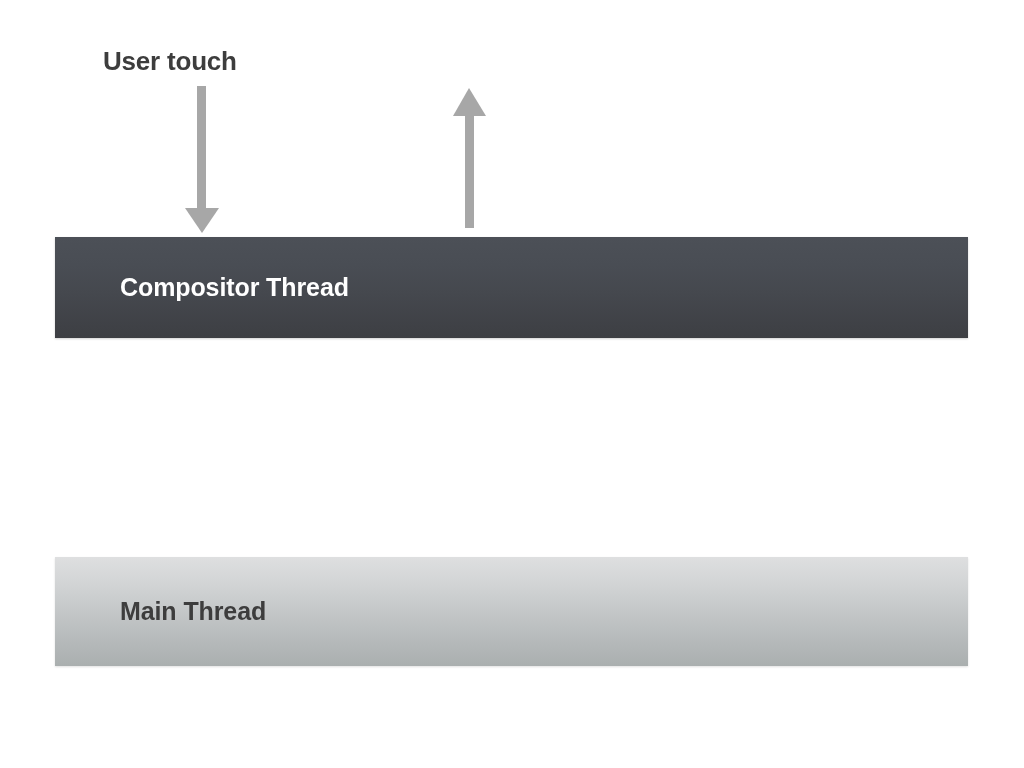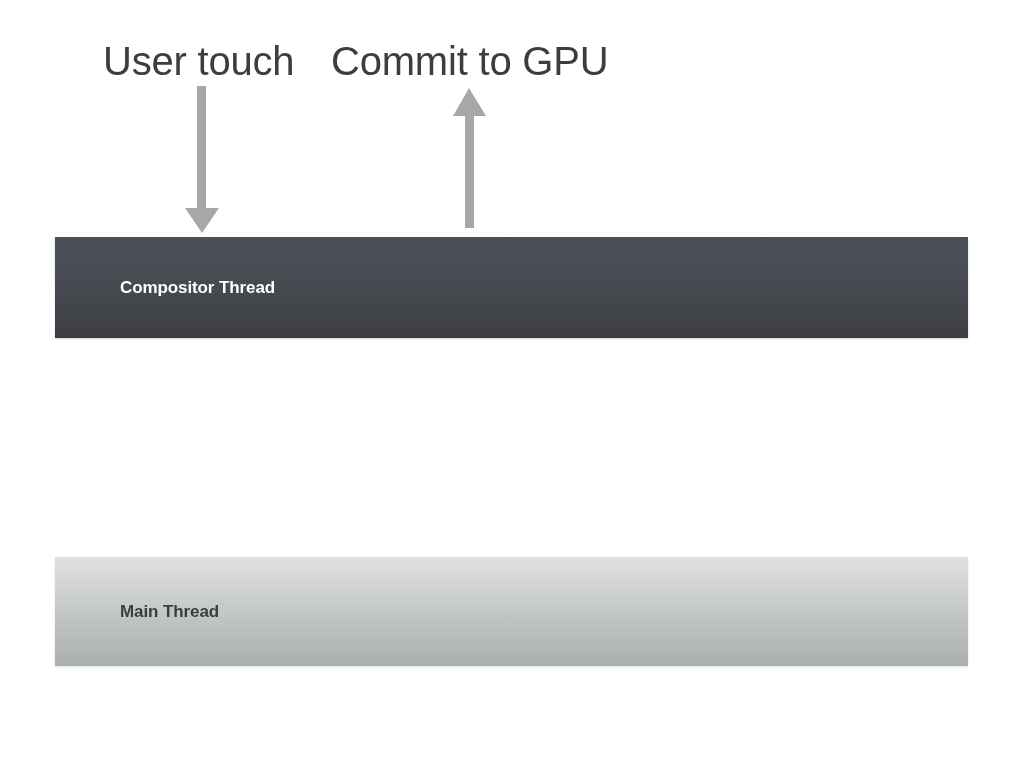--- a/index.html
+++ b/index.html
@@ -18,22 +18,22 @@
     position: relative;
     width: 1024px;
     height: 768px;
     background: #ffffff;
   }
 
   
   .annot-label {
     position: absolute;
     font-family: "Liberation Sans", sans-serif;
-    font-weight: normal;
-    font-size: 40px;
+    font-weight: bold;
+    font-size: 26px;
     line-height: 40px;
     letter-spacing: -0.2px;
     color: #3d3d3d;
     white-space: nowrap;
     -webkit-font-smoothing: antialiased;
   }
   #label-user-touch {
     left: 103px;
     top: 41px;
   }
@@ -63,21 +63,21 @@
   .thread-bar {
     position: absolute;
     left: 55px;
     width: 913px;
     display: flex;
     align-items: center;
   }
   .thread-label {
     font-family: "Liberation Sans", sans-serif;
     font-weight: bold;
-    font-size: 17px;
+    font-size: 25px;
     letter-spacing: -0.1px;
     margin-left: 65px;
     white-space: nowrap;
     -webkit-font-smoothing: antialiased;
   }
 
   #bar-compositor-thread {
     top: 237px;
     height: 101px;
     background: linear-gradient(to bottom,
@@ -116,21 +116,20 @@
 
   <div class="arrow" id="arrow-user-touch">
     <svg width="48" height="150" viewBox="0 0 48 150" xmlns="http://www.w3.org/2000/svg">
 
       <rect x="19" y="0" width="9" height="126" fill="#a7a7a7"></rect>
 
       <polygon points="7,122 41,122 24,147" fill="#a7a7a7"></polygon>
     </svg>
   </div>
 
-  <div class="annot-label" id="label-commit-gpu">Commit to GPU</div>
 
   <div class="arrow" id="arrow-commit-gpu">
     <svg width="48" height="147" viewBox="0 0 48 147" xmlns="http://www.w3.org/2000/svg">
 
       <polygon points="23,3 40,31 7,31" fill="#a7a7a7"></polygon>
 
       <rect x="19" y="28" width="9" height="115" fill="#a7a7a7"></rect>
     </svg>
   </div>
 

